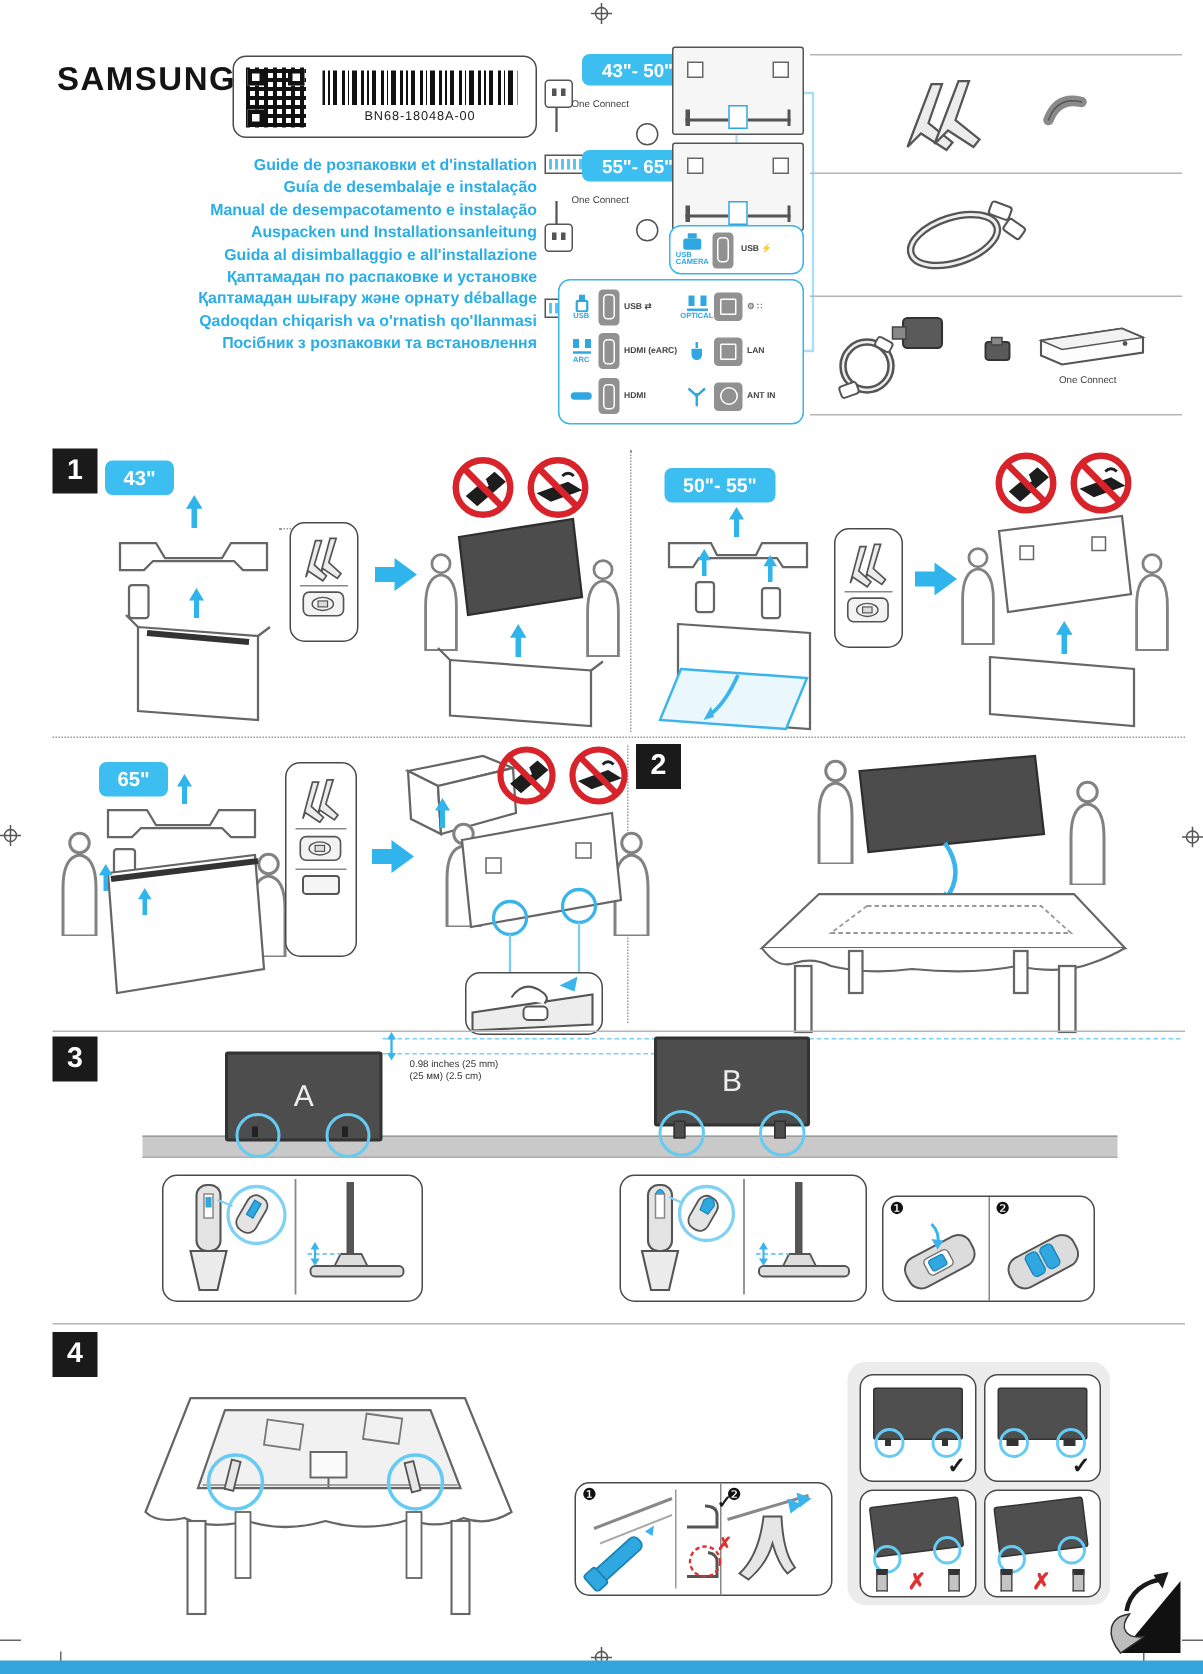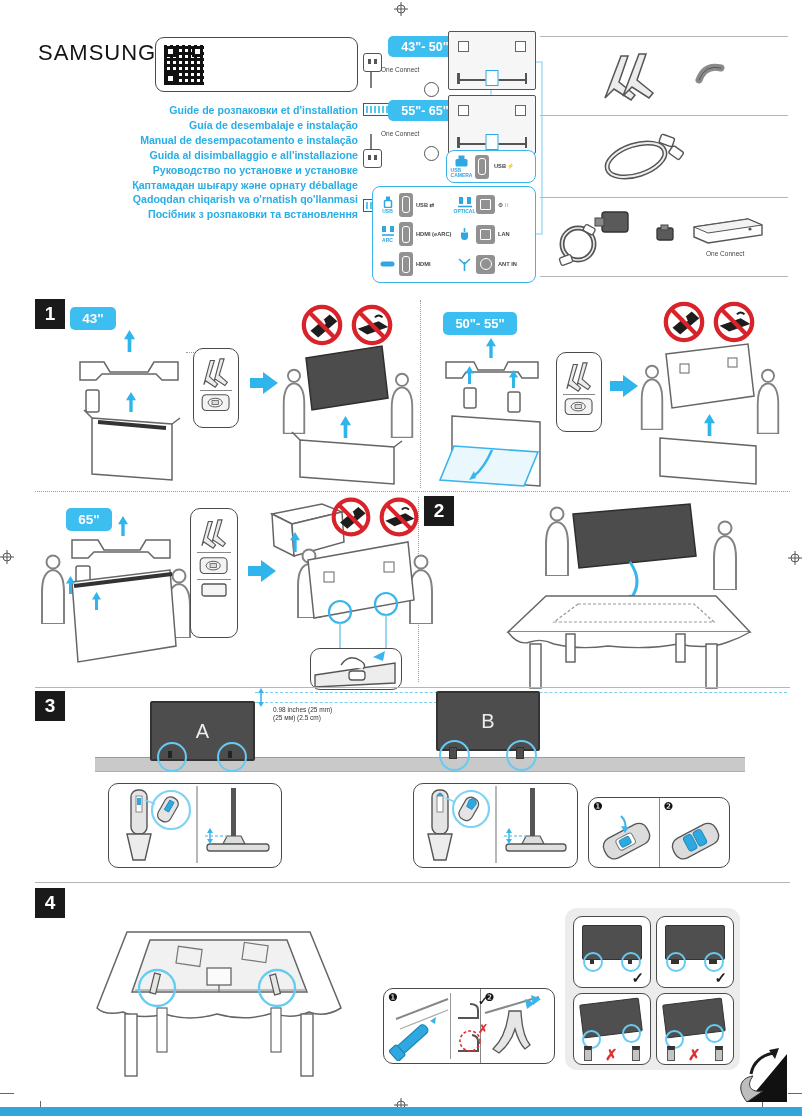--- a/index.html
+++ b/index.html
@@ -1,20 +1,20 @@
 <!DOCTYPE html>
 <html><head>
 <meta charset="utf-8">
 <style>
   html,body{margin:0;padding:0;background:#fff;}
   .page{position:relative;width:802px;height:1116px;background:#fff;overflow:hidden;
         font-family:"Liberation Sans",sans-serif;color:#333;}
   .abs{position:absolute;}
   
-  .brand{left:38px;top:40px;font-size:22px;font-weight:normal;letter-spacing:1px;color:#141414;}
+  .brand{left:38px;top:40px;font-size:22px;font-weight:bold;letter-spacing:1px;color:#141414;}
   .labelbox{left:155px;top:37px;width:203px;height:55px;border:1.6px solid #4a4a4a;border-radius:9px;
             display:flex;align-items:center;gap:7px;padding:5px 8px;box-sizing:border-box;background:#fff;}
   .qr{width:40px;height:40px;position:relative;background:
       repeating-linear-gradient(0deg,#111 0 3px,rgba(255,255,255,0) 3px 6px),
       repeating-linear-gradient(90deg,#111 0 3px,#fff 3px 6px);}
   .qr i{position:absolute;width:11px;height:11px;border:3px solid #111;background:#fff;box-sizing:border-box;}
   .barwrap{flex:1;display:flex;flex-direction:column;align-items:center;}
   .bars{width:130px;height:23px;background:repeating-linear-gradient(90deg,#111 0 2px,#fff 2px 4px,#111 4px 5px,#fff 5px 7px,#111 7px 10px,#fff 10px 13px);}
   .pn{font-size:8.5px;color:#222;letter-spacing:.6px;margin-top:2px;}
   .titles{left:60px;top:103px;width:298px;text-align:right;color:#29aee6;font-weight:bold;
@@ -144,28 +144,33 @@
   <div class="abs" style="left:762px;top:1101px;width:0;height:15px;border-left:1px solid #666"></div>
 
   <div class="abs brand">SAMSUNG</div>
 
   <div class="abs labelbox">
     <div class="qr">
       <i style="left:1px;top:1px"></i>
         <i style="right:1px;top:1px"></i>
         <i style="left:1px;bottom:1px"></i>
     </div>
+    <div class="barwrap">
+      <div class="bars"></div>
+      <div class="pn">BN68-18048A-00</div>
+    </div>
   </div>
 
   <div class="abs titles">
     <div>Guide de розпаковки et d'installation</div>
     <div>Guía de desembalaje e instalação</div>
     <div>Manual de desempacotamento e instalação</div>
+    <div>Auspacken und Installationsanleitung</div>
     <div>Guida al disimballaggio e all'installazione</div>
-    <div>Руководство по установке и установке</div>
+    <div>Қаптамадан по распаковке и установке</div>
     <div>Қаптамадан шығару және орнату déballage</div>
     <div>Qadoqdan chiqarish va o'rnatish qo'llanmasi</div>
     <div>Посібник з розпаковки та встановлення</div>
   </div>
 
   <svg class="abs" style="left:358px;top:28px" width="190" height="262">
     <path d="M176,34 H184 V206 H176" stroke="#aadff5" stroke-width="1.6" fill="none"></path>
     <path d="M133,58 V122" stroke="#aadff5" stroke-width="1.6" fill="none"></path>
     <line x1="13" y1="42" x2="13" y2="60" stroke="#555" stroke-width="1.5"></line>
     <line x1="13" y1="106" x2="13" y2="124" stroke="#555" stroke-width="1.5"></line>

